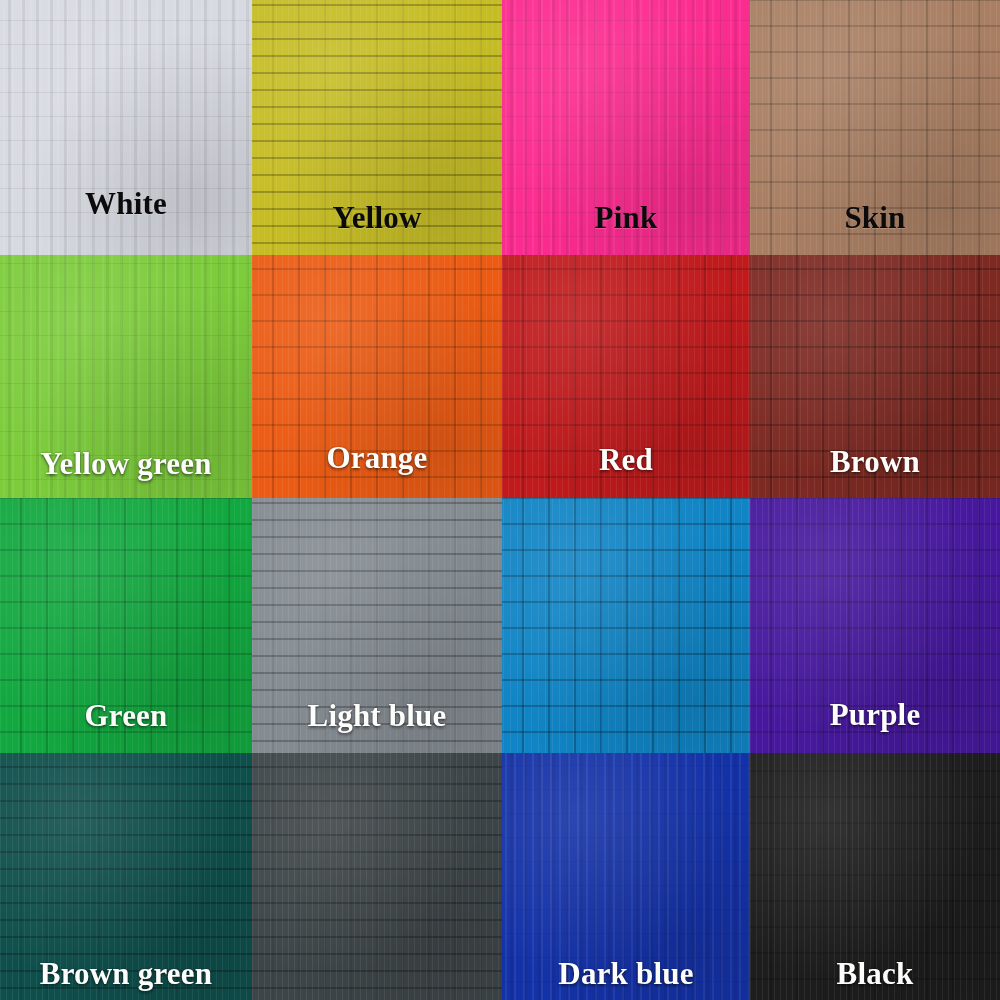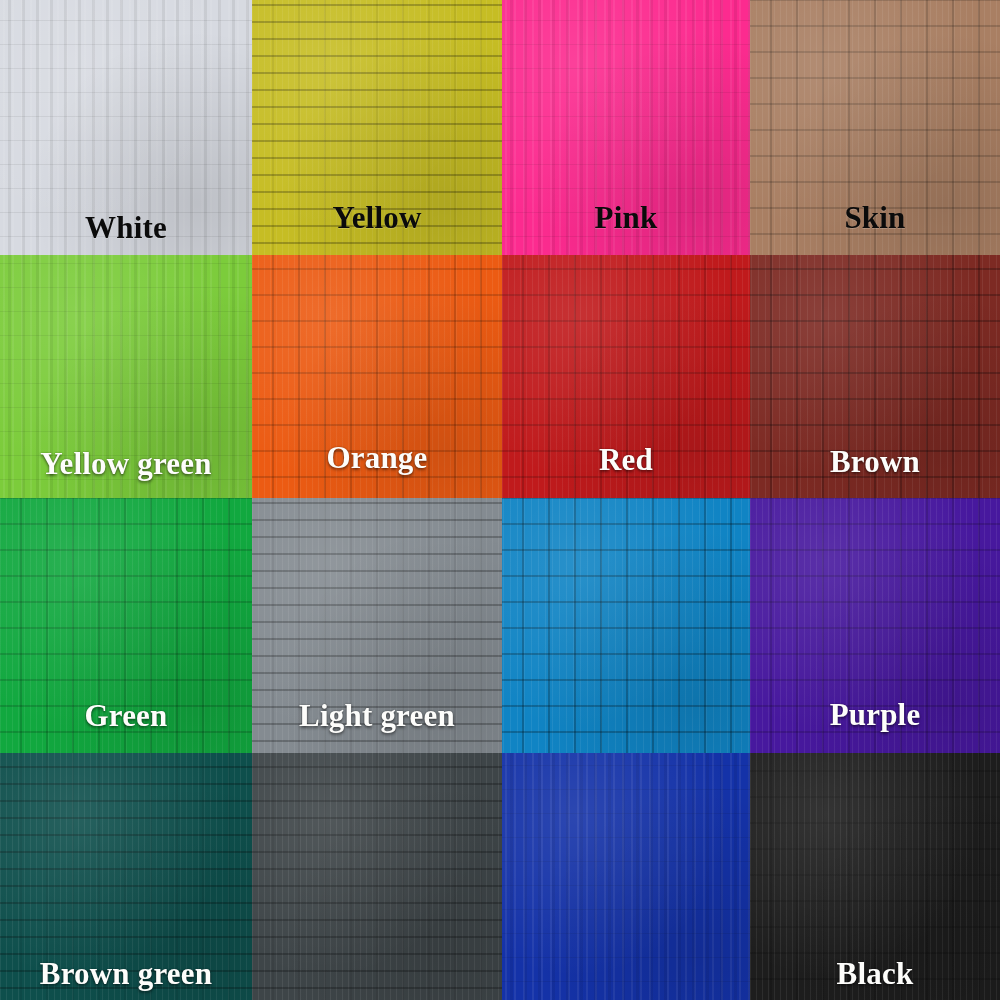--- a/index.html
+++ b/index.html
@@ -69,21 +69,21 @@
   }
 </style>
 </head>
 <body>
 
 <div id="swatch-grid">
     <div class="swatch" style="left: 0px; top: 0px; width: 252px; height: 255px;">
       <div class="fill" style="background: rgb(215, 218, 225);"></div>
       <div class="weave" style="background-image: repeating-linear-gradient(90deg, rgba(0, 0, 0, 0.07) 0px, rgba(0, 0, 0, 0.07) 3px, transparent 3px, transparent 14px), repeating-linear-gradient(0deg, rgba(0, 0, 0, 0.07) 0px, rgba(0, 0, 0, 0.07) 1px, transparent 1px, transparent 24px), repeating-linear-gradient(90deg, rgba(255, 255, 255, 0.07) 0px, rgba(255, 255, 255, 0.07) 2px, transparent 2px, transparent 9px);"></div>
       <div class="sheen" style="background: radial-gradient(at 30% 25%, rgba(255, 255, 255, 0.1), rgba(255, 255, 255, 0) 62%), radial-gradient(at 78% 80%, rgba(0, 0, 0, 0.12), rgba(0, 0, 0, 0) 60%);"></div>
-      <div class="label dark" style="bottom: 12px;">White</div>
+      <div class="label dark" style="bottom: 36px;">White</div>
     </div>
     <div class="swatch" style="left: 252px; top: 0px; width: 250px; height: 255px;">
       <div class="fill" style="background: rgb(198, 189, 36);"></div>
       <div class="weave" style="background-image: repeating-linear-gradient(0deg, rgba(0, 0, 0, 0.24) 0px, rgba(0, 0, 0, 0.24) 2px, transparent 2px, transparent 17px), repeating-linear-gradient(90deg, rgba(0, 0, 0, 0.07) 0px, rgba(0, 0, 0, 0.07) 2px, transparent 2px, transparent 26px), repeating-linear-gradient(90deg, rgba(255, 255, 255, 0.07) 0px, rgba(255, 255, 255, 0.07) 1px, transparent 1px, transparent 6px);"></div>
       <div class="sheen" style="background: radial-gradient(at 30% 25%, rgba(255, 255, 255, 0.1), rgba(255, 255, 255, 0) 62%), radial-gradient(at 78% 80%, rgba(0, 0, 0, 0.12), rgba(0, 0, 0, 0) 60%);"></div>
       <div class="label dark" style="bottom: 22px;">Yellow</div>
     </div>
     <div class="swatch" style="left: 502px; top: 0px; width: 248px; height: 255px;">
       <div class="fill" style="background: rgb(252, 43, 143);"></div>
       <div class="weave" style="background-image: repeating-linear-gradient(90deg, rgba(0, 0, 0, 0.07) 0px, rgba(0, 0, 0, 0.07) 3px, transparent 3px, transparent 14px), repeating-linear-gradient(0deg, rgba(0, 0, 0, 0.07) 0px, rgba(0, 0, 0, 0.07) 1px, transparent 1px, transparent 24px), repeating-linear-gradient(90deg, rgba(255, 255, 255, 0.07) 0px, rgba(255, 255, 255, 0.07) 2px, transparent 2px, transparent 9px);"></div>
@@ -123,21 +123,21 @@
     <div class="swatch" style="left: 0px; top: 498px; width: 252px; height: 255px; padding-left: 36px;">
       <div class="fill" style="background: rgb(17, 168, 63);"></div>
       <div class="weave" style="background-image: repeating-linear-gradient(90deg, rgba(0, 0, 0, 0.16) 0px, rgba(0, 0, 0, 0.16) 2px, transparent 2px, transparent 26px), repeating-linear-gradient(0deg, rgba(0, 0, 0, 0.16) 0px, rgba(0, 0, 0, 0.16) 2px, transparent 2px, transparent 26px), repeating-linear-gradient(90deg, rgba(255, 255, 255, 0.07) 0px, rgba(255, 255, 255, 0.07) 1px, transparent 1px, transparent 6px);"></div>
       <div class="sheen" style="background: radial-gradient(at 30% 25%, rgba(255, 255, 255, 0.1), rgba(255, 255, 255, 0) 62%), radial-gradient(at 78% 80%, rgba(0, 0, 0, 0.12), rgba(0, 0, 0, 0) 60%);"></div>
       <div class="label light" style="bottom: 22px;">Green</div>
     </div>
     <div class="swatch" style="left: 252px; top: 498px; width: 250px; height: 255px;">
       <div class="fill" style="background: rgb(132, 139, 145);"></div>
       <div class="weave" style="background-image: repeating-linear-gradient(0deg, rgba(0, 0, 0, 0.24) 0px, rgba(0, 0, 0, 0.24) 2px, transparent 2px, transparent 17px), repeating-linear-gradient(90deg, rgba(0, 0, 0, 0.07) 0px, rgba(0, 0, 0, 0.07) 2px, transparent 2px, transparent 26px), repeating-linear-gradient(90deg, rgba(255, 255, 255, 0.07) 0px, rgba(255, 255, 255, 0.07) 1px, transparent 1px, transparent 6px);"></div>
       <div class="sheen" style="background: radial-gradient(at 30% 25%, rgba(255, 255, 255, 0.1), rgba(255, 255, 255, 0) 62%), radial-gradient(at 78% 80%, rgba(0, 0, 0, 0.12), rgba(0, 0, 0, 0) 60%);"></div>
-      <div class="label light" style="bottom: 22px;">Light green</div>
+      <div class="label light" style="bottom: 22px;">Light blue</div>
     </div>
     <div class="swatch" style="left: 502px; top: 498px; width: 248px; height: 255px;">
       <div class="fill" style="background: rgb(16, 132, 196);"></div>
       <div class="weave" style="background-image: repeating-linear-gradient(90deg, rgba(0, 0, 0, 0.24) 0px, rgba(0, 0, 0, 0.24) 2px, transparent 2px, transparent 26px), repeating-linear-gradient(0deg, rgba(0, 0, 0, 0.24) 0px, rgba(0, 0, 0, 0.24) 2px, transparent 2px, transparent 26px), repeating-linear-gradient(90deg, rgba(255, 255, 255, 0.07) 0px, rgba(255, 255, 255, 0.07) 1px, transparent 1px, transparent 7px);"></div>
       <div class="sheen" style="background: radial-gradient(at 30% 25%, rgba(255, 255, 255, 0.1), rgba(255, 255, 255, 0) 62%), radial-gradient(at 78% 80%, rgba(0, 0, 0, 0.12), rgba(0, 0, 0, 0) 60%);"></div>
     </div>
     <div class="swatch" style="left: 750px; top: 498px; width: 250px; height: 255px;">
       <div class="fill" style="background: rgb(71, 24, 158);"></div>
       <div class="weave" style="background-image: repeating-linear-gradient(90deg, rgba(0, 0, 0, 0.16) 0px, rgba(0, 0, 0, 0.16) 2px, transparent 2px, transparent 26px), repeating-linear-gradient(0deg, rgba(0, 0, 0, 0.16) 0px, rgba(0, 0, 0, 0.16) 2px, transparent 2px, transparent 26px), repeating-linear-gradient(90deg, rgba(255, 255, 255, 0.07) 0px, rgba(255, 255, 255, 0.07) 1px, transparent 1px, transparent 6px);"></div>
       <div class="sheen" style="background: radial-gradient(at 30% 25%, rgba(255, 255, 255, 0.1), rgba(255, 255, 255, 0) 62%), radial-gradient(at 78% 80%, rgba(0, 0, 0, 0.12), rgba(0, 0, 0, 0) 60%);"></div>
@@ -151,20 +151,21 @@
     </div>
     <div class="swatch" style="left: 252px; top: 753px; width: 250px; height: 247px;">
       <div class="fill" style="background: rgb(62, 69, 72);"></div>
       <div class="weave" style="background-image: repeating-linear-gradient(0deg, rgba(0, 0, 0, 0.24) 0px, rgba(0, 0, 0, 0.24) 2px, transparent 2px, transparent 17px), repeating-linear-gradient(90deg, rgba(0, 0, 0, 0.07) 0px, rgba(0, 0, 0, 0.07) 2px, transparent 2px, transparent 26px), repeating-linear-gradient(90deg, rgba(255, 255, 255, 0.07) 0px, rgba(255, 255, 255, 0.07) 1px, transparent 1px, transparent 6px);"></div>
       <div class="sheen" style="background: radial-gradient(at 30% 25%, rgba(255, 255, 255, 0.1), rgba(255, 255, 255, 0) 62%), radial-gradient(at 78% 80%, rgba(0, 0, 0, 0.12), rgba(0, 0, 0, 0) 60%);"></div>
     </div>
     <div class="swatch" style="left: 502px; top: 753px; width: 248px; height: 247px;">
       <div class="fill" style="background: rgb(20, 50, 168);"></div>
       <div class="weave" style="background-image: repeating-linear-gradient(90deg, rgba(0, 0, 0, 0.07) 0px, rgba(0, 0, 0, 0.07) 3px, transparent 3px, transparent 14px), repeating-linear-gradient(0deg, rgba(0, 0, 0, 0.07) 0px, rgba(0, 0, 0, 0.07) 1px, transparent 1px, transparent 24px), repeating-linear-gradient(90deg, rgba(255, 255, 255, 0.07) 0px, rgba(255, 255, 255, 0.07) 2px, transparent 2px, transparent 9px);"></div>
       <div class="sheen" style="background: radial-gradient(at 30% 25%, rgba(255, 255, 255, 0.1), rgba(255, 255, 255, 0) 62%), radial-gradient(at 78% 80%, rgba(0, 0, 0, 0.12), rgba(0, 0, 0, 0) 60%);"></div>
+      <div class="label light" style="bottom: 11px;">Dark blue</div>
     </div>
     <div class="swatch" style="left: 750px; top: 753px; width: 250px; height: 247px;">
       <div class="fill" style="background: rgb(29, 29, 29);"></div>
       <div class="weave" style="background-image: repeating-linear-gradient(90deg, rgba(0, 0, 0, 0.16) 0px, rgba(0, 0, 0, 0.16) 2px, transparent 2px, transparent 26px), repeating-linear-gradient(0deg, rgba(0, 0, 0, 0.16) 0px, rgba(0, 0, 0, 0.16) 2px, transparent 2px, transparent 26px), repeating-linear-gradient(90deg, rgba(255, 255, 255, 0.07) 0px, rgba(255, 255, 255, 0.07) 1px, transparent 1px, transparent 6px);"></div>
       <div class="sheen" style="background: radial-gradient(at 30% 25%, rgba(255, 255, 255, 0.1), rgba(255, 255, 255, 0) 62%), radial-gradient(at 78% 80%, rgba(0, 0, 0, 0.12), rgba(0, 0, 0, 0) 60%);"></div>
       <div class="label light" style="bottom: 11px; margin-top: 12px;">Black</div>
     </div>
   </div>
 
 </body></html>

